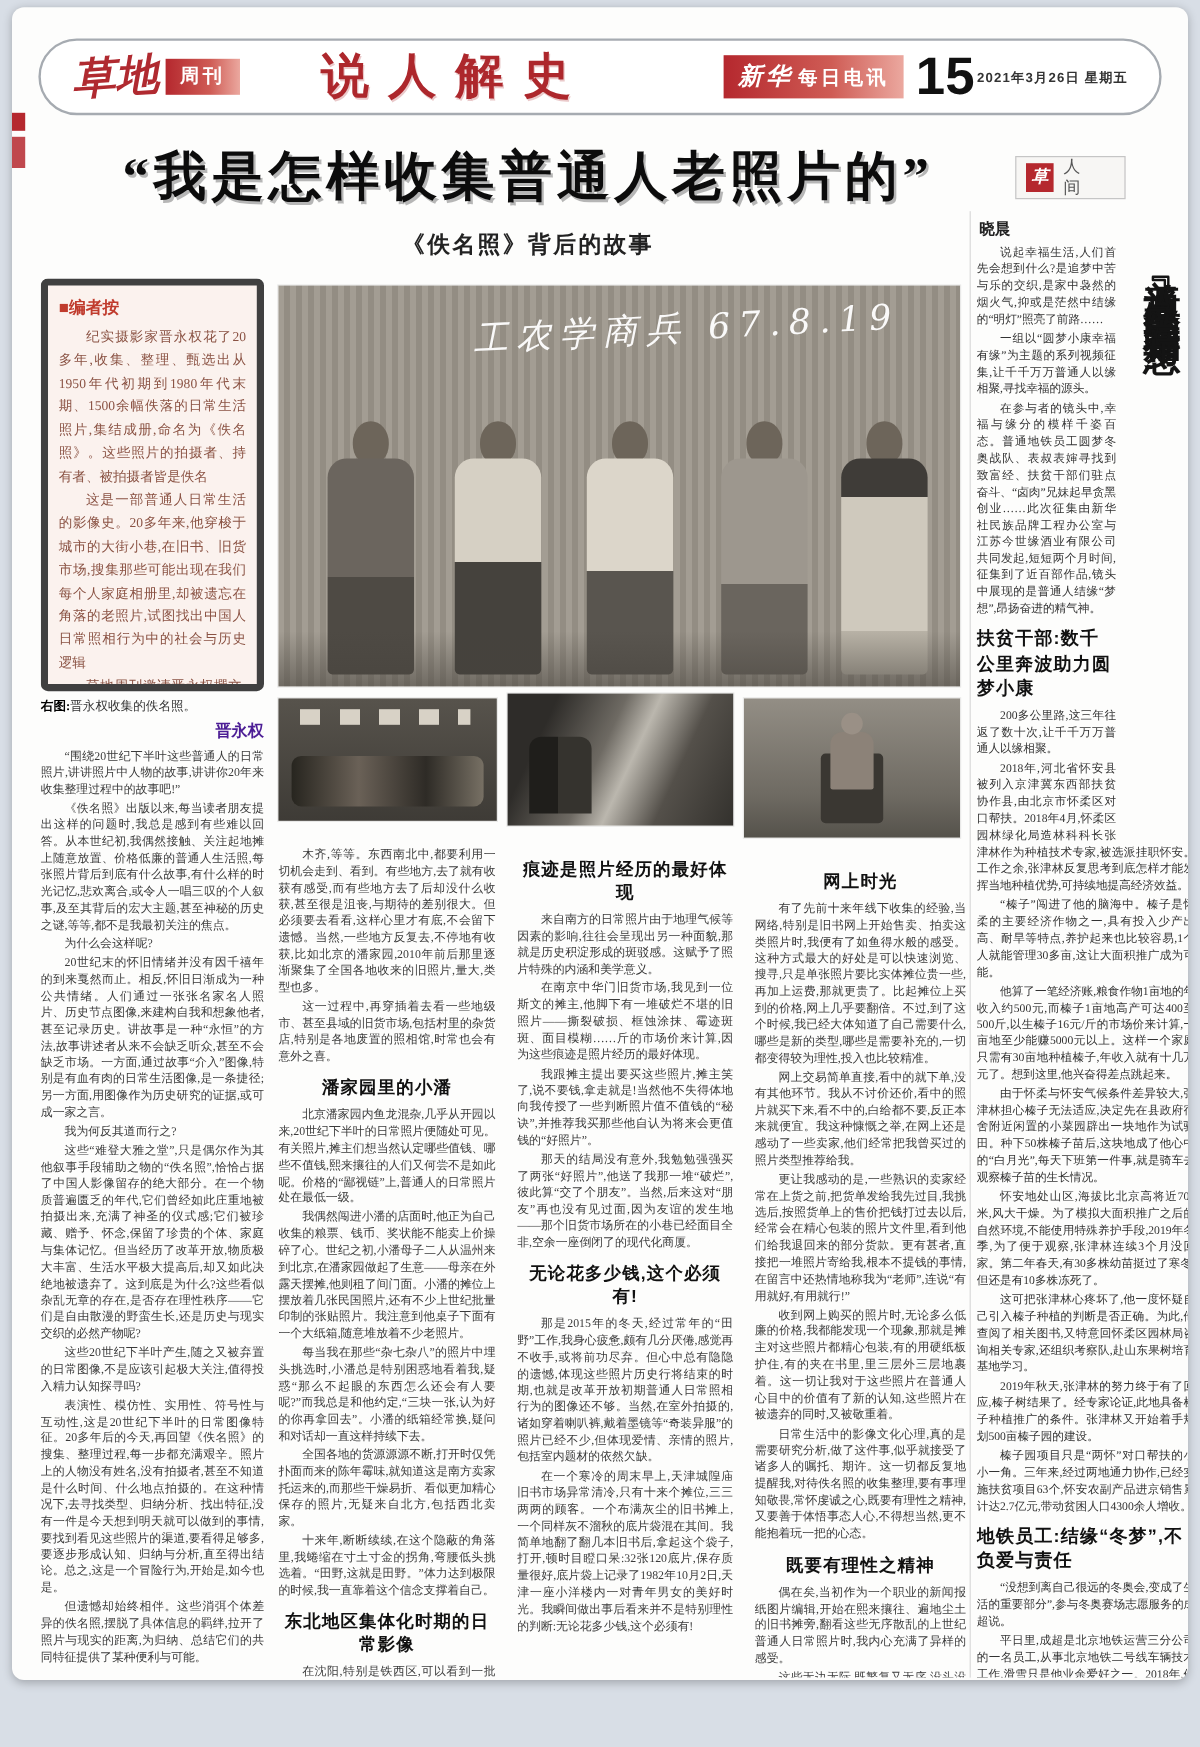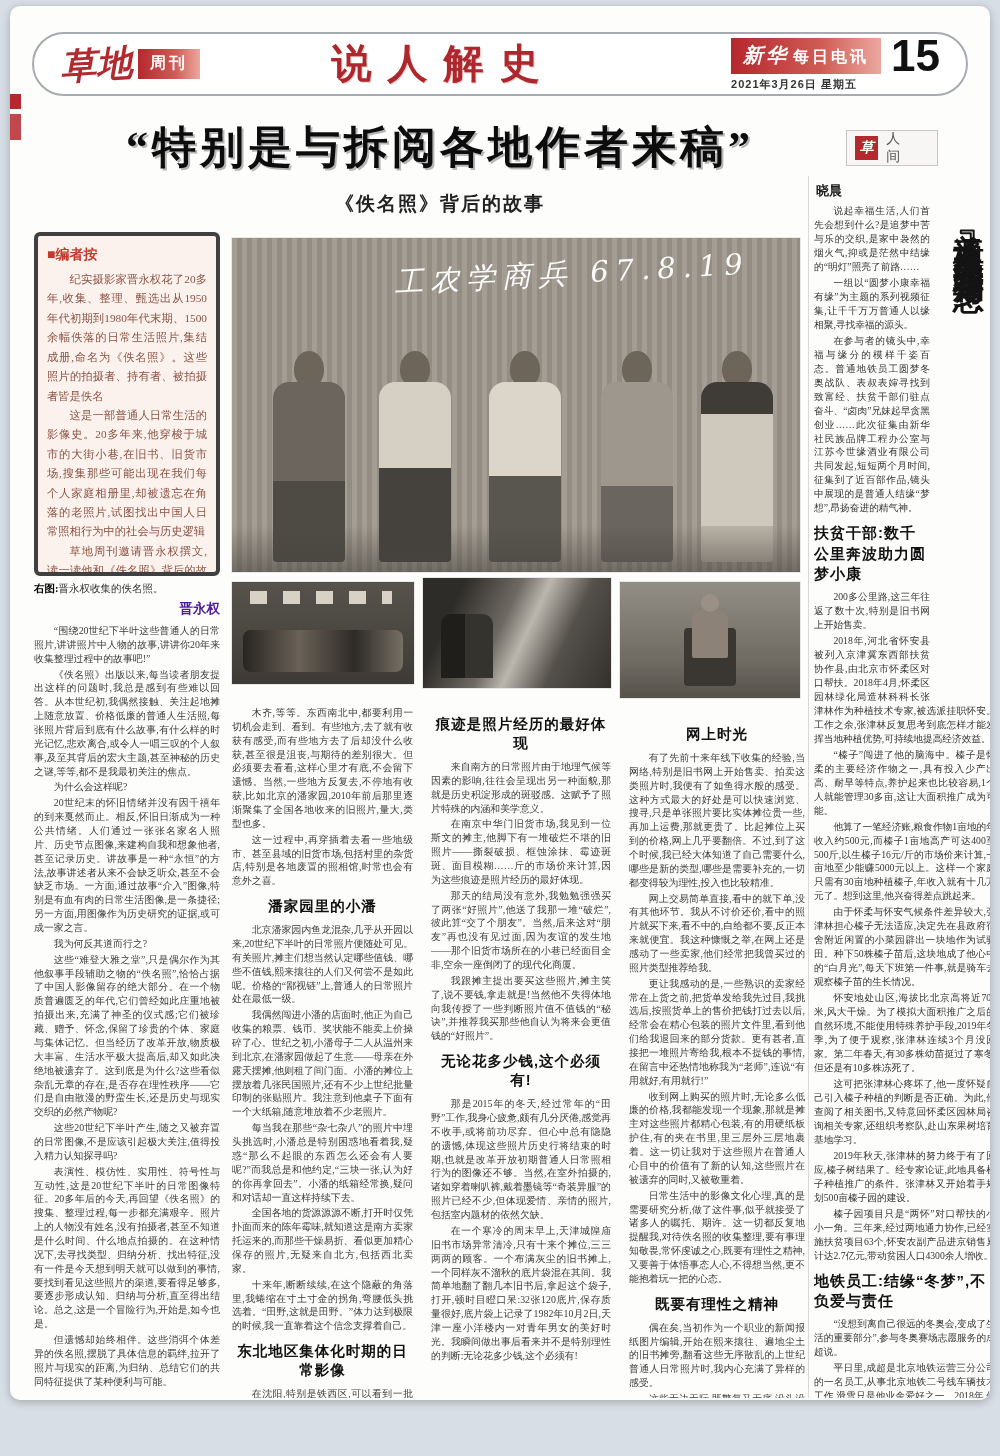--- a/index.html
+++ b/index.html
@@ -11,21 +11,21 @@
     border-radius:36px;display:flex;align-items:center;justify-content:space-between;
     padding:0 26px;box-sizing:border-box;background:#fff;}
   .mast-left{display:flex;align-items:center;gap:6px;}
   .script-logo{font-family:"DejaVu Serif",serif;font-style:italic;font-weight:bold;
     font-size:36px;color:#b02a30;transform:rotate(-4deg);line-height:1;}
   .red-bar{background:linear-gradient(90deg,#b5282e,#cf5c55 60%,#eba89f);color:#fff;
     font-family:"Liberation Sans",sans-serif;font-weight:bold;font-size:16px;
     padding:4px 12px 5px;letter-spacing:3px;}
   .mast-center{font-size:40px;font-weight:900;color:#ad272c;letter-spacing:16px;line-height:1;
     text-shadow:1px 1px 0 rgba(173,39,44,.25);}
-  .mast-right{display:flex;flex-direction:column;align-items:flex-start;gap:2px;padding-left:44px;}
+  .mast-right{display:flex;flex-direction:row;align-items:center;gap:2px;padding-left:44px;}
   .mast-right-top{display:flex;align-items:center;gap:10px;}
   .script-small{font-family:"DejaVu Serif",serif;font-style:italic;font-weight:bold;font-size:20px;margin-right:4px;}
   .page-number{font-family:"Liberation Sans",sans-serif;font-weight:900;font-size:44px;color:#111;line-height:.9;}
   .mast-date{font-family:"Liberation Sans",sans-serif;font-size:11px;font-weight:bold;color:#333;letter-spacing:1px;}
   .edge-mark{position:absolute;background:#b5282e;}
   .em1{left:0;top:88px;width:11px;height:15px;}
   .em2{left:0;top:108px;width:11px;height:26px;opacity:.85;}
   
   .headline-wrap{position:absolute;left:40px;top:112px;width:780px;text-align:center;}
   .headline-wrap h1{margin:0;font-size:44px;font-weight:900;color:#0c0c0c;letter-spacing:4px;
@@ -70,21 +70,21 @@
   .child::before{content:"";position:absolute;left:9px;top:-16px;width:18px;height:18px;border-radius:50%;background:#9a9086;}
   
   .col{position:absolute;overflow:hidden;text-align:justify;}
   .col p, .sidebar p{margin:0 0 2px;font-size:9.9px;line-height:1.4;color:#3a3a3a;text-indent:2em;}
   .col h3, .sidebar h3{font-family:"Liberation Sans",sans-serif;font-size:14.5px;color:#111;
     text-align:center;margin:9px 0 7px;letter-spacing:1px;}
   .col1{left:24px;top:226px;width:186px;height:1162px;}
   .col2{left:222px;top:700px;width:181px;height:692px;}
   .col3{left:421px;top:700px;width:180px;height:692px;}
   .col4{left:619px;top:710px;width:176px;height:682px;}
-  .editor-box{height:344px;box-sizing:border-box;background:#fbf2ee;border:4px solid #404040;
+  .editor-box{height:344px;box-sizing:border-box;background:#fbf2ee;border:6px solid #404040;
     border-radius:6px;padding:10px 9px;overflow:hidden;margin-bottom:6px;}
   .editor-title{color:#c03b2d;font-weight:bold;font-size:14px;margin-bottom:6px;
     font-family:"Liberation Sans",sans-serif;}
   .editor-box p{font-size:11.3px;line-height:1.72;color:#8a5243;margin:0;}
   .photo-caption{font-size:10.5px;color:#333;margin:2px 0 4px;text-align:left;}
   .photo-caption b{color:#000;}
   .article-author{font-size:13.5px;font-weight:bold;color:#4c1d95;margin:4px 0 6px;text-align:right;}
   
   .sidebar{position:absolute;left:804px;top:198px;width:182px;height:1194px;overflow:hidden;text-align:justify;}
   .sidebar p{font-size:9.7px;line-height:1.44;color:#333;}
@@ -110,21 +110,21 @@
     <div class="mast-right">
       <div class="mast-right-top">
         <span class="red-bar"><span class="script-small">新华</span><span>每日电讯</span></span>
         <span class="page-number">15</span>
       </div>
       <div class="mast-date">2021年3月26日 星期五</div>
     </div>
   </header>
 
   <div class="headline-wrap">
-    <h1>“特别是与拆阅各地作者来稿”</h1>
+    <h1>“我是怎样收集普通人老照片的”</h1>
     <div class="subtitle">《佚名照》背后的故事</div>
   </div>
 
   <div class="badge">
     <span class="badge-logo">草</span>
     <span class="badge-text">人 间</span>
   </div>
   <div class="sidebar-author">晓晨</div>
 
   <div class="photo photo-large">
@@ -195,22 +195,22 @@
       <p>每当我在那些“杂七杂八”的照片中埋头挑选时,小潘总是特别困惑地看着我,疑惑“那么不起眼的东西怎么还会有人要呢?”而我总是和他约定,“三块一张,认为好的你再拿回去”。小潘的纸箱经常换,疑问和对话却一直这样持续下去。</p>
       <p>全国各地的货源源源不断,打开时仅凭扑面而来的陈年霉味,就知道这是南方卖家托运来的,而那些干燥易折、看似更加精心保存的照片,无疑来自北方,包括西北卖家。</p>
       <p>十来年,断断续续,在这个隐蔽的角落里,我蜷缩在寸土寸金的拐角,弯腰低头挑选着。“田野,这就是田野。”体力达到极限的时候,我一直靠着这个信念支撑着自己。</p>
       <h3>东北地区集体化时期的日常影像</h3>
       <p>在沈阳,特别是铁西区,可以看到一批反映东北地区集体化、工业化时期的日常影像。图片类型集中、品质好,人们的衣着也很讲究,拍照仪式感很强,透着当时普通人身上的自信与尊严。</p>
     </div>
   <div class="col col3">
       <h3>痕迹是照片经历的最好体现</h3>
       <p>来自南方的日常照片由于地理气候等因素的影响,往往会呈现出另一种面貌,那就是历史积淀形成的斑驳感。这赋予了照片特殊的内涵和美学意义。</p>
       <p>在南京中华门旧货市场,我见到一位斯文的摊主,他脚下有一堆破烂不堪的旧照片——撕裂破损、框蚀涂抹、霉迹斑斑、面目模糊……斤的市场价来计算,因为这些痕迹是照片经历的最好体现。</p>
+      <p>我跟摊主提出要买这些照片,摊主笑了,说不要钱,拿走就是!当然他不失得体地向我传授了一些判断照片值不值钱的“秘诀”,并推荐我买那些他自认为将来会更值钱的“好照片”。</p>
       <p>那天的结局没有意外,我勉勉强强买了两张“好照片”,他送了我那一堆“破烂”,彼此算“交了个朋友”。当然,后来这对“朋友”再也没有见过面,因为友谊的发生地——那个旧货市场所在的小巷已经面目全非,空余一座倒闭了的现代化商厦。</p>
-      <p>我跟摊主提出要买这些照片,摊主笑了,说不要钱,拿走就是!当然他不失得体地向我传授了一些判断照片值不值钱的“秘诀”,并推荐我买那些他自认为将来会更值钱的“好照片”。</p>
       <h3>无论花多少钱,这个必须有!</h3>
       <p>那是2015年的冬天,经过常年的“田野”工作,我身心疲惫,颇有几分厌倦,感觉再不收手,或将前功尽弃。但心中总有隐隐的遗憾,体现这些照片历史行将结束的时期,也就是改革开放初期普通人日常照相行为的图像还不够。当然,在室外拍摄的,诸如穿着喇叭裤,戴着墨镜等“奇装异服”的照片已经不少,但体现爱情、亲情的照片,包括室内题材的依然欠缺。</p>
       <p>在一个寒冷的周末早上,天津城隍庙旧书市场异常清冷,只有十来个摊位,三三两两的顾客。一个布满灰尘的旧书摊上,一个同样灰不溜秋的底片袋混在其间。我简单地翻了翻几本旧书后,拿起这个袋子,打开,顿时目瞪口呆:32张120底片,保存质量很好,底片袋上记录了1982年10月2日,天津一座小洋楼内一对青年男女的美好时光。我瞬间做出事后看来并不是特别理性的判断:无论花多少钱,这个必须有!</p>
     </div>
   <div class="col col4">
       <h3>网上时光</h3>
       <p>有了先前十来年线下收集的经验,当网络,特别是旧书网上开始售卖、拍卖这类照片时,我便有了如鱼得水般的感受。这种方式最大的好处是可以快速浏览、搜寻,只是单张照片要比实体摊位贵一些,再加上运费,那就更贵了。比起摊位上买到的价格,网上几乎要翻倍。不过,到了这个时候,我已经大体知道了自己需要什么,哪些是新的类型,哪些是需要补充的,一切都变得较为理性,投入也比较精准。</p>
       <p>网上交易简单直接,看中的就下单,没有其他环节。我从不讨价还价,看中的照片就买下来,看不中的,白给都不要,反正本来就便宜。我这种慷慨之举,在网上还是感动了一些卖家,他们经常把我曾买过的照片类型推荐给我。</p>
       <p>更让我感动的是,一些熟识的卖家经常在上货之前,把货单发给我先过目,我挑选后,按照货单上的售价把钱打过去以后,经常会在精心包装的照片文件里,看到他们给我退回来的部分货款。更有甚者,直接把一堆照片寄给我,根本不提钱的事情,在留言中还热情地称我为“老师”,连说“有用就好,有用就行!”</p>
       <p>收到网上购买的照片时,无论多么低廉的价格,我都能发现一个现象,那就是摊主对这些照片都精心包装,有的用硬纸板护住,有的夹在书里,里三层外三层地裹着。这一切让我对于这些照片在普通人心目中的价值有了新的认知,这些照片在被遗弃的同时,又被敬重着。</p>
@@ -221,21 +221,21 @@
     </div>
 
   <div class="divider"></div>
 
   <aside class="sidebar">
     <div class="vtitle">普通人『缘』聚的幸福与梦想</div>
   <p>说起幸福生活,人们首先会想到什么?是追梦中苦与乐的交织,是家中袅然的烟火气,抑或是茫然中结缘的“明灯”照亮了前路……</p>
       <p>一组以“圆梦小康幸福有缘”为主题的系列视频征集,让千千万万普通人以缘相聚,寻找幸福的源头。</p>
       <p>在参与者的镜头中,幸福与缘分的模样千姿百态。普通地铁员工圆梦冬奥战队、表叔表婶寻找到致富经、扶贫干部们驻点奋斗、“卤肉”兄妹起早贪黑创业……此次征集由新华社民族品牌工程办公室与江苏今世缘酒业有限公司共同发起,短短两个月时间,征集到了近百部作品,镜头中展现的是普通人结缘“梦想”,昂扬奋进的精气神。</p>
       <h3>扶贫干部:数千公里奔波助力圆梦小康</h3>
-      <p>200多公里路,这三年往返了数十次,特别是旧书网上开始售卖。</p>
+      <p>200多公里路,这三年往返了数十次,让千千万万普通人以缘相聚。</p>
       <p>2018年,河北省怀安县被列入京津冀东西部扶贫协作县,由北京市怀柔区对口帮扶。2018年4月,怀柔区园林绿化局造林科科长张津林作为种植技术专家,被选派挂职怀安。工作之余,张津林反复思考到底怎样才能发挥当地种植优势,可持续地提高经济效益。</p>
       <p>“榛子”闯进了他的脑海中。榛子是怀柔的主要经济作物之一,具有投入少产出高、耐旱等特点,养护起来也比较容易,1个人就能管理30多亩,这让大面积推广成为可能。</p>
       <p>他算了一笔经济账,粮食作物1亩地的年收入约500元,而榛子1亩地高产可达400至500斤,以生榛子16元/斤的市场价来计算,一亩地至少能赚5000元以上。这样一个家庭只需有30亩地种植榛子,年收入就有十几万元了。想到这里,他兴奋得差点跳起来。</p>
       <p>由于怀柔与怀安气候条件差异较大,张津林担心榛子无法适应,决定先在县政府宿舍附近闲置的小菜园辟出一块地作为试验田。种下50株榛子苗后,这块地成了他心中的“白月光”,每天下班第一件事,就是骑车去观察榛子苗的生长情况。</p>
       <p>怀安地处山区,海拔比北京高将近700米,风大干燥。为了模拟大面积推广之后的自然环境,不能使用特殊养护手段,2019年冬季,为了便于观察,张津林连续3个月没回家。第二年春天,有30多株幼苗挺过了寒冬,但还是有10多株冻死了。</p>
       <p>这可把张津林心疼坏了,他一度怀疑自己引入榛子种植的判断是否正确。为此,他查阅了相关图书,又特意回怀柔区园林局咨询相关专家,还组织考察队,赴山东果树培育基地学习。</p>
       <p>2019年秋天,张津林的努力终于有了回应,榛子树结果了。经专家论证,此地具备榛子种植推广的条件。张津林又开始着手规划500亩榛子园的建设。</p>
       <p>榛子园项目只是“两怀”对口帮扶的小小一角。三年来,经过两地通力协作,已经实施扶贫项目63个,怀安农副产品进京销售累计达2.7亿元,带动贫困人口4300余人增收。</p>
       <h3>地铁员工:结缘“冬梦”,不负爱与责任</h3>
       <p>“没想到离自己很远的冬奥会,变成了生活的重要部分”,参与冬奥赛场志愿服务的成超说。</p>

